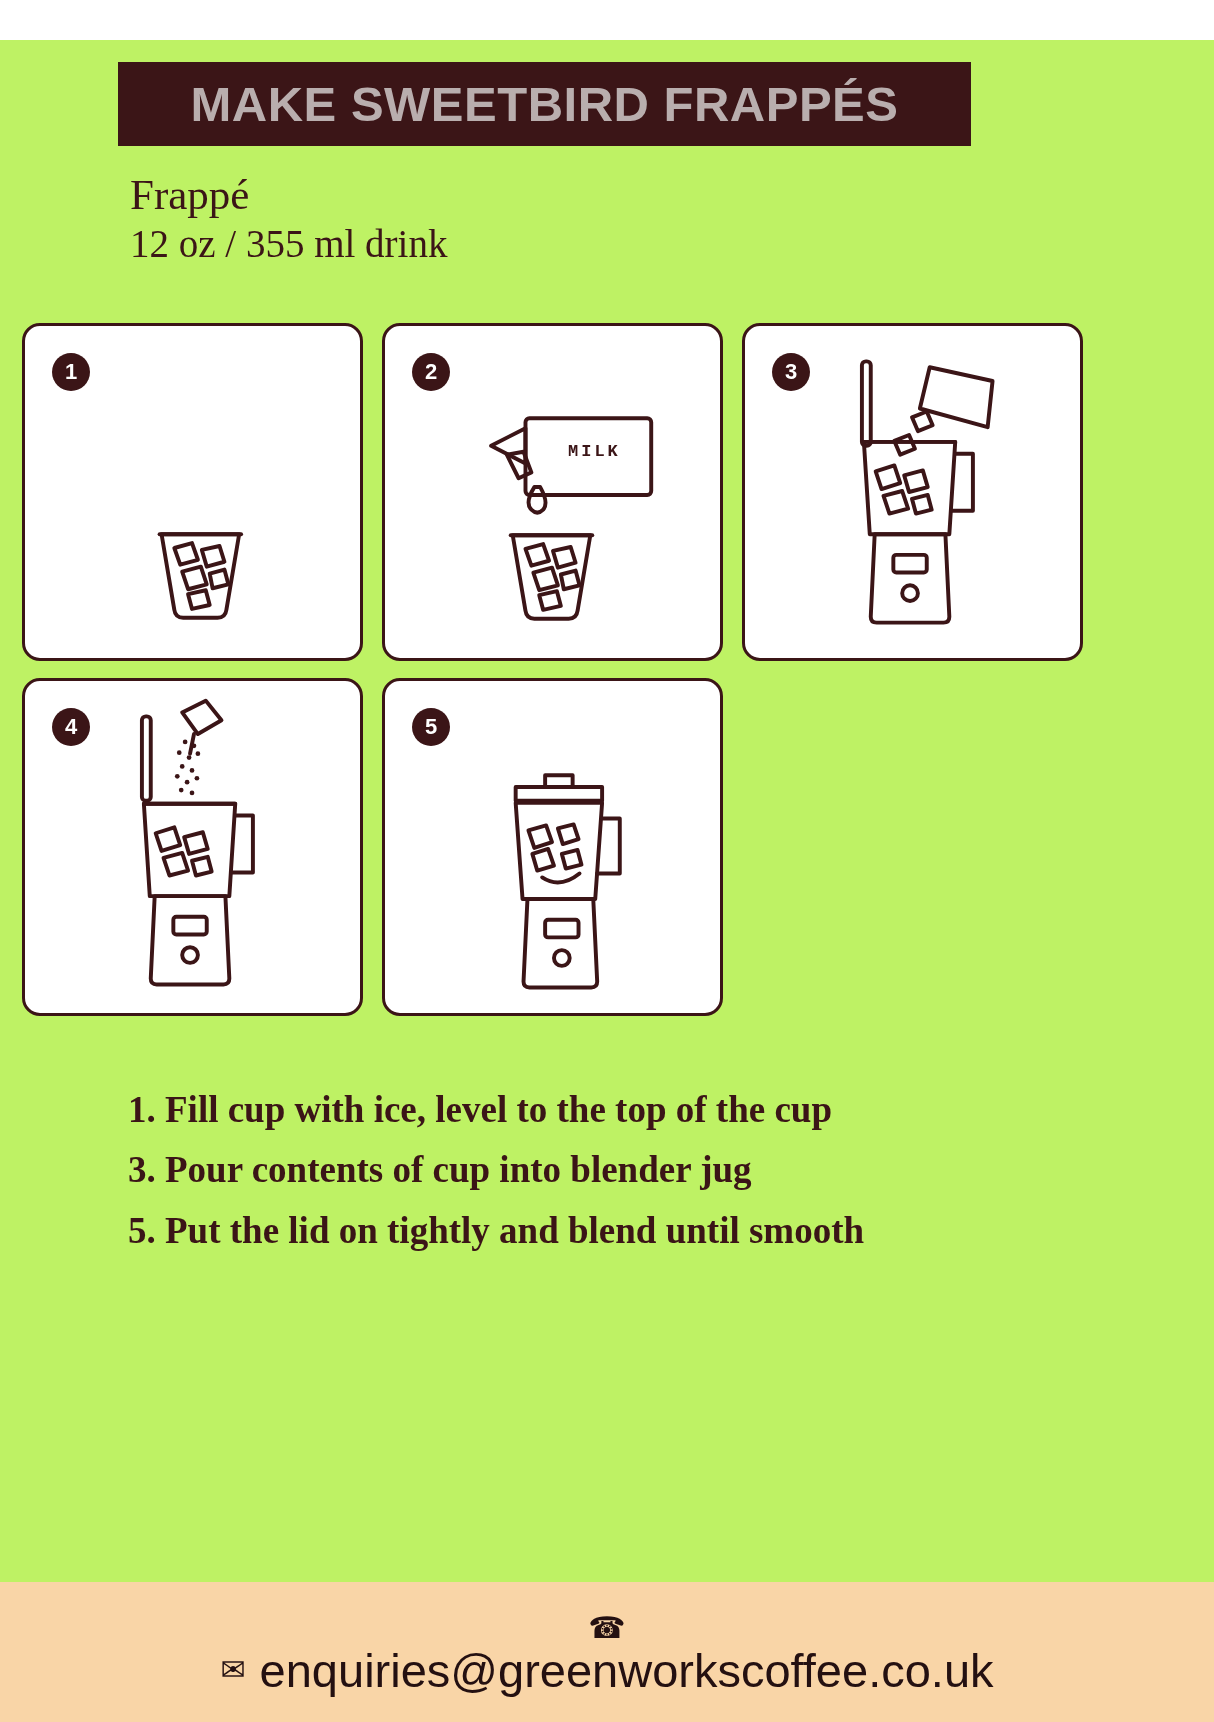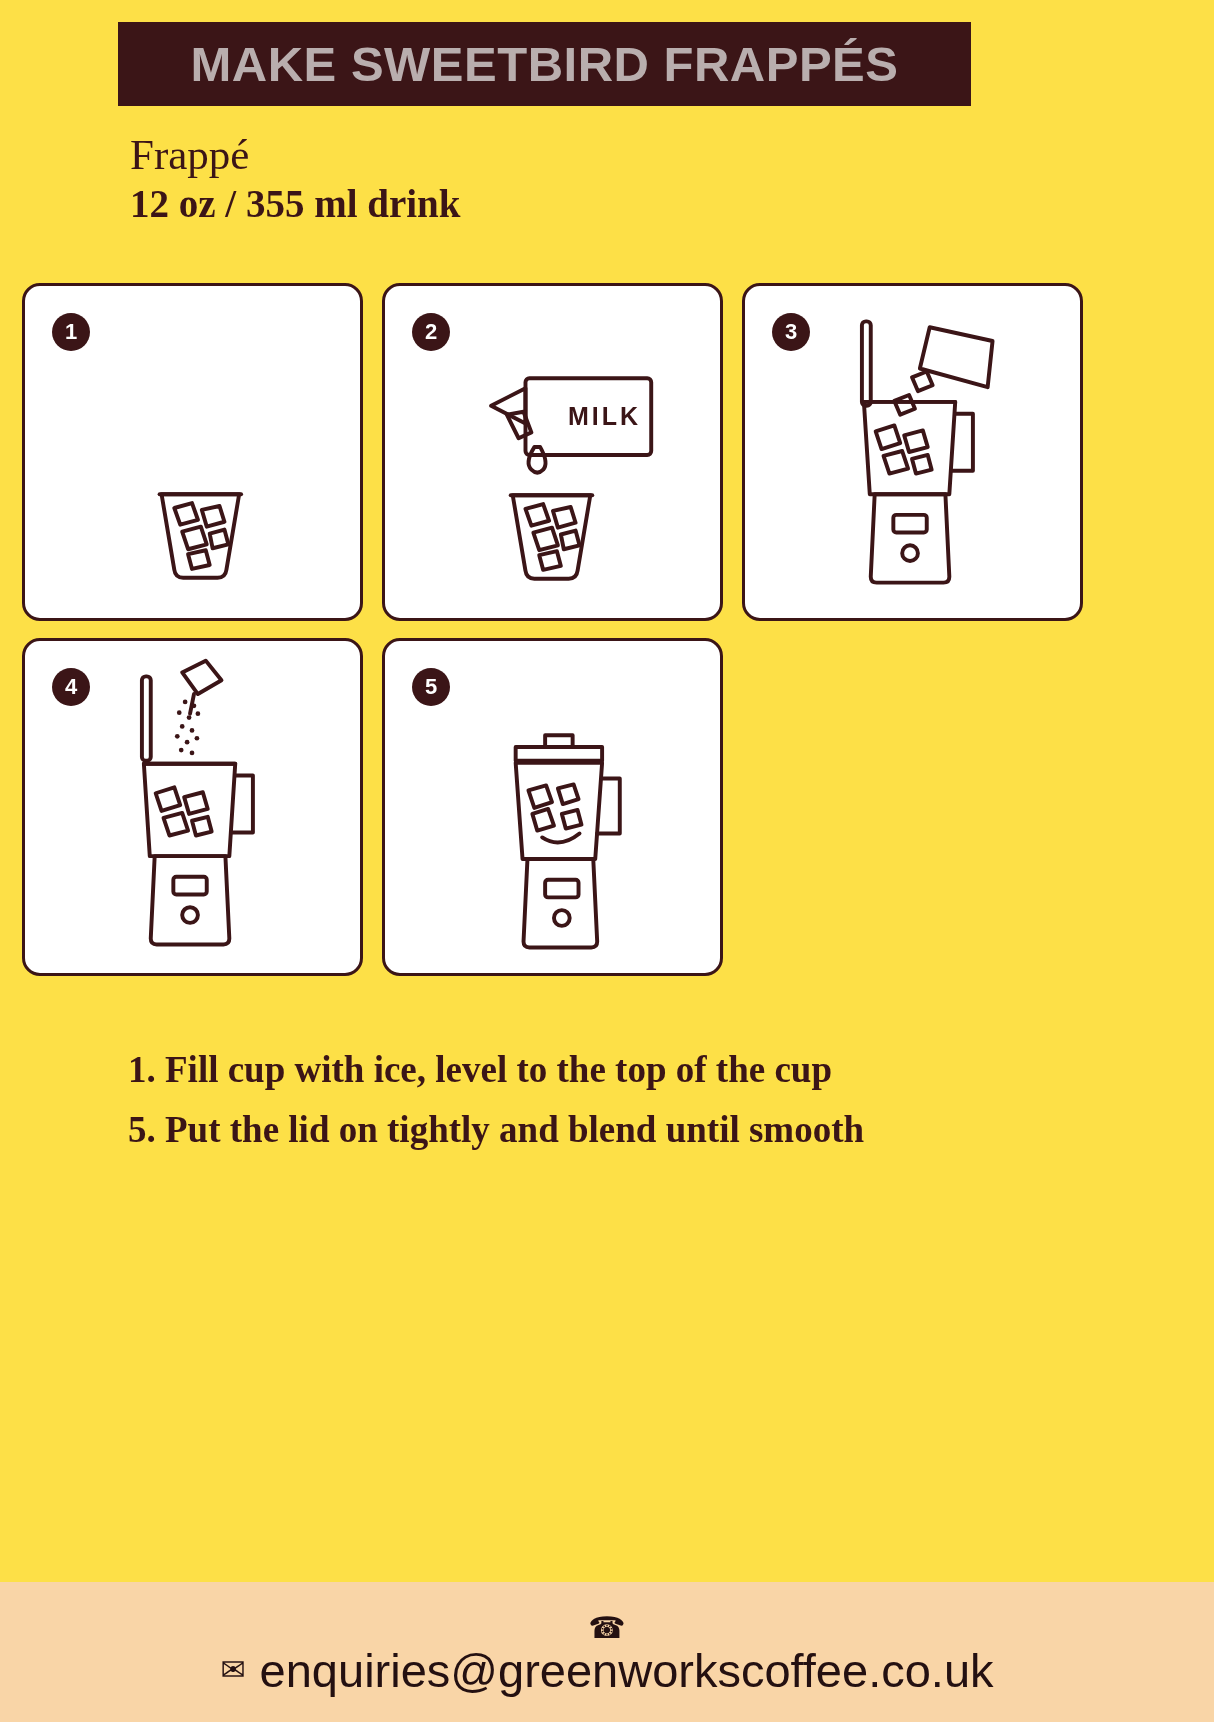--- a/index.html
+++ b/index.html
@@ -10,21 +10,22 @@
   body {
     width: 1214px;
     height: 1722px;
     position: relative;
     font-family: "Liberation Serif", serif;
     overflow: hidden;
   }
   .page {
     position: absolute;
     inset: 0;
-    background: #fde047;
+    background: #bef264;
+    margin-top: 40px;
   }
 
   
   .title-banner {
     position: absolute;
     left: 118px;
     top: 22px;
     width: 853px;
     height: 84px;
     background: #3b1517;
@@ -49,21 +50,20 @@
     color: #3b1517;
     line-height: 1.18;
   }
   .subhead .line1 {
     font-size: 43px;
     display: block;
   }
   .subhead .line2 {
     font-size: 39px;
     display: block;
-    font-weight: bold;
   }
 
   
   .cards {
     position: absolute;
     left: 22px;
     top: 283px;
     width: 1070px;
   }
   .card-row {
@@ -197,22 +197,22 @@
             <path d="M130 213 L143 290 Q144 298 152 298 L187 298 Q195 298 196 290 L209 213 Z"></path>
             <path d="M128 213 L211 213"></path>
 
             <path d="M143 227 L161 222 L167 239 L149 244 Z"></path>
             <path d="M171 229 L189 225 L194 241 L176 246 Z"></path>
             <path d="M151 251 L170 246 L176 264 L157 269 Z"></path>
             <path d="M179 253 L194 249 L198 264 L182 268 Z"></path>
             <path d="M157 274 L175 270 L179 285 L161 289 Z"></path>
           </svg>
           <div style="position:absolute; left:0; top:0; width:341px; height:338px; pointer-events:none;">
-            <span style="position:absolute; left:183px; top:116px; font-family:Liberation Sans, sans-serif;
-                         font-weight:bold; font-size:25px; letter-spacing:3px; color:#3b1517;">MILK</span>
+            <span style="position:absolute; left:183px; top:116px; font-family:Liberation Mono, monospace;
+                         font-weight:bold; font-size:17px; letter-spacing:3px; color:#3b1517;">MILK</span>
           </div>
         </div>
       </div>
 
       <div class="card">
         <div class="badge">3</div>
         <div class="art">
           <svg viewBox="0 0 341 338" xmlns="http://www.w3.org/2000/svg" fill="none" stroke="#3b1517" stroke-width="4" stroke-linecap="round" stroke-linejoin="round">
 
             <rect x="119" y="36" width="9" height="86" rx="4"></rect>
@@ -308,20 +308,21 @@
         </div>
       </div>
 
       <div style="width:341px; height:338px;"></div>
 
     </div>
   </div>
 
   <div class="steps-list">
     <div class="step">1. Fill cup with ice, level to the top of the cup</div>
+    <div class="step">3. Pour contents of cup into blender jug</div>
     <div class="step">5. Put the lid on tightly and blend until smooth</div>
   </div>
 
   <div class="footer">
     <div class="footer-line">
       <span class="ficon">☎</span>
     </div>
     <div class="footer-line">
       <span class="ficon">✉</span>
       <span class="footer-email">enquiries@greenworkscoffee.co.uk</span>

